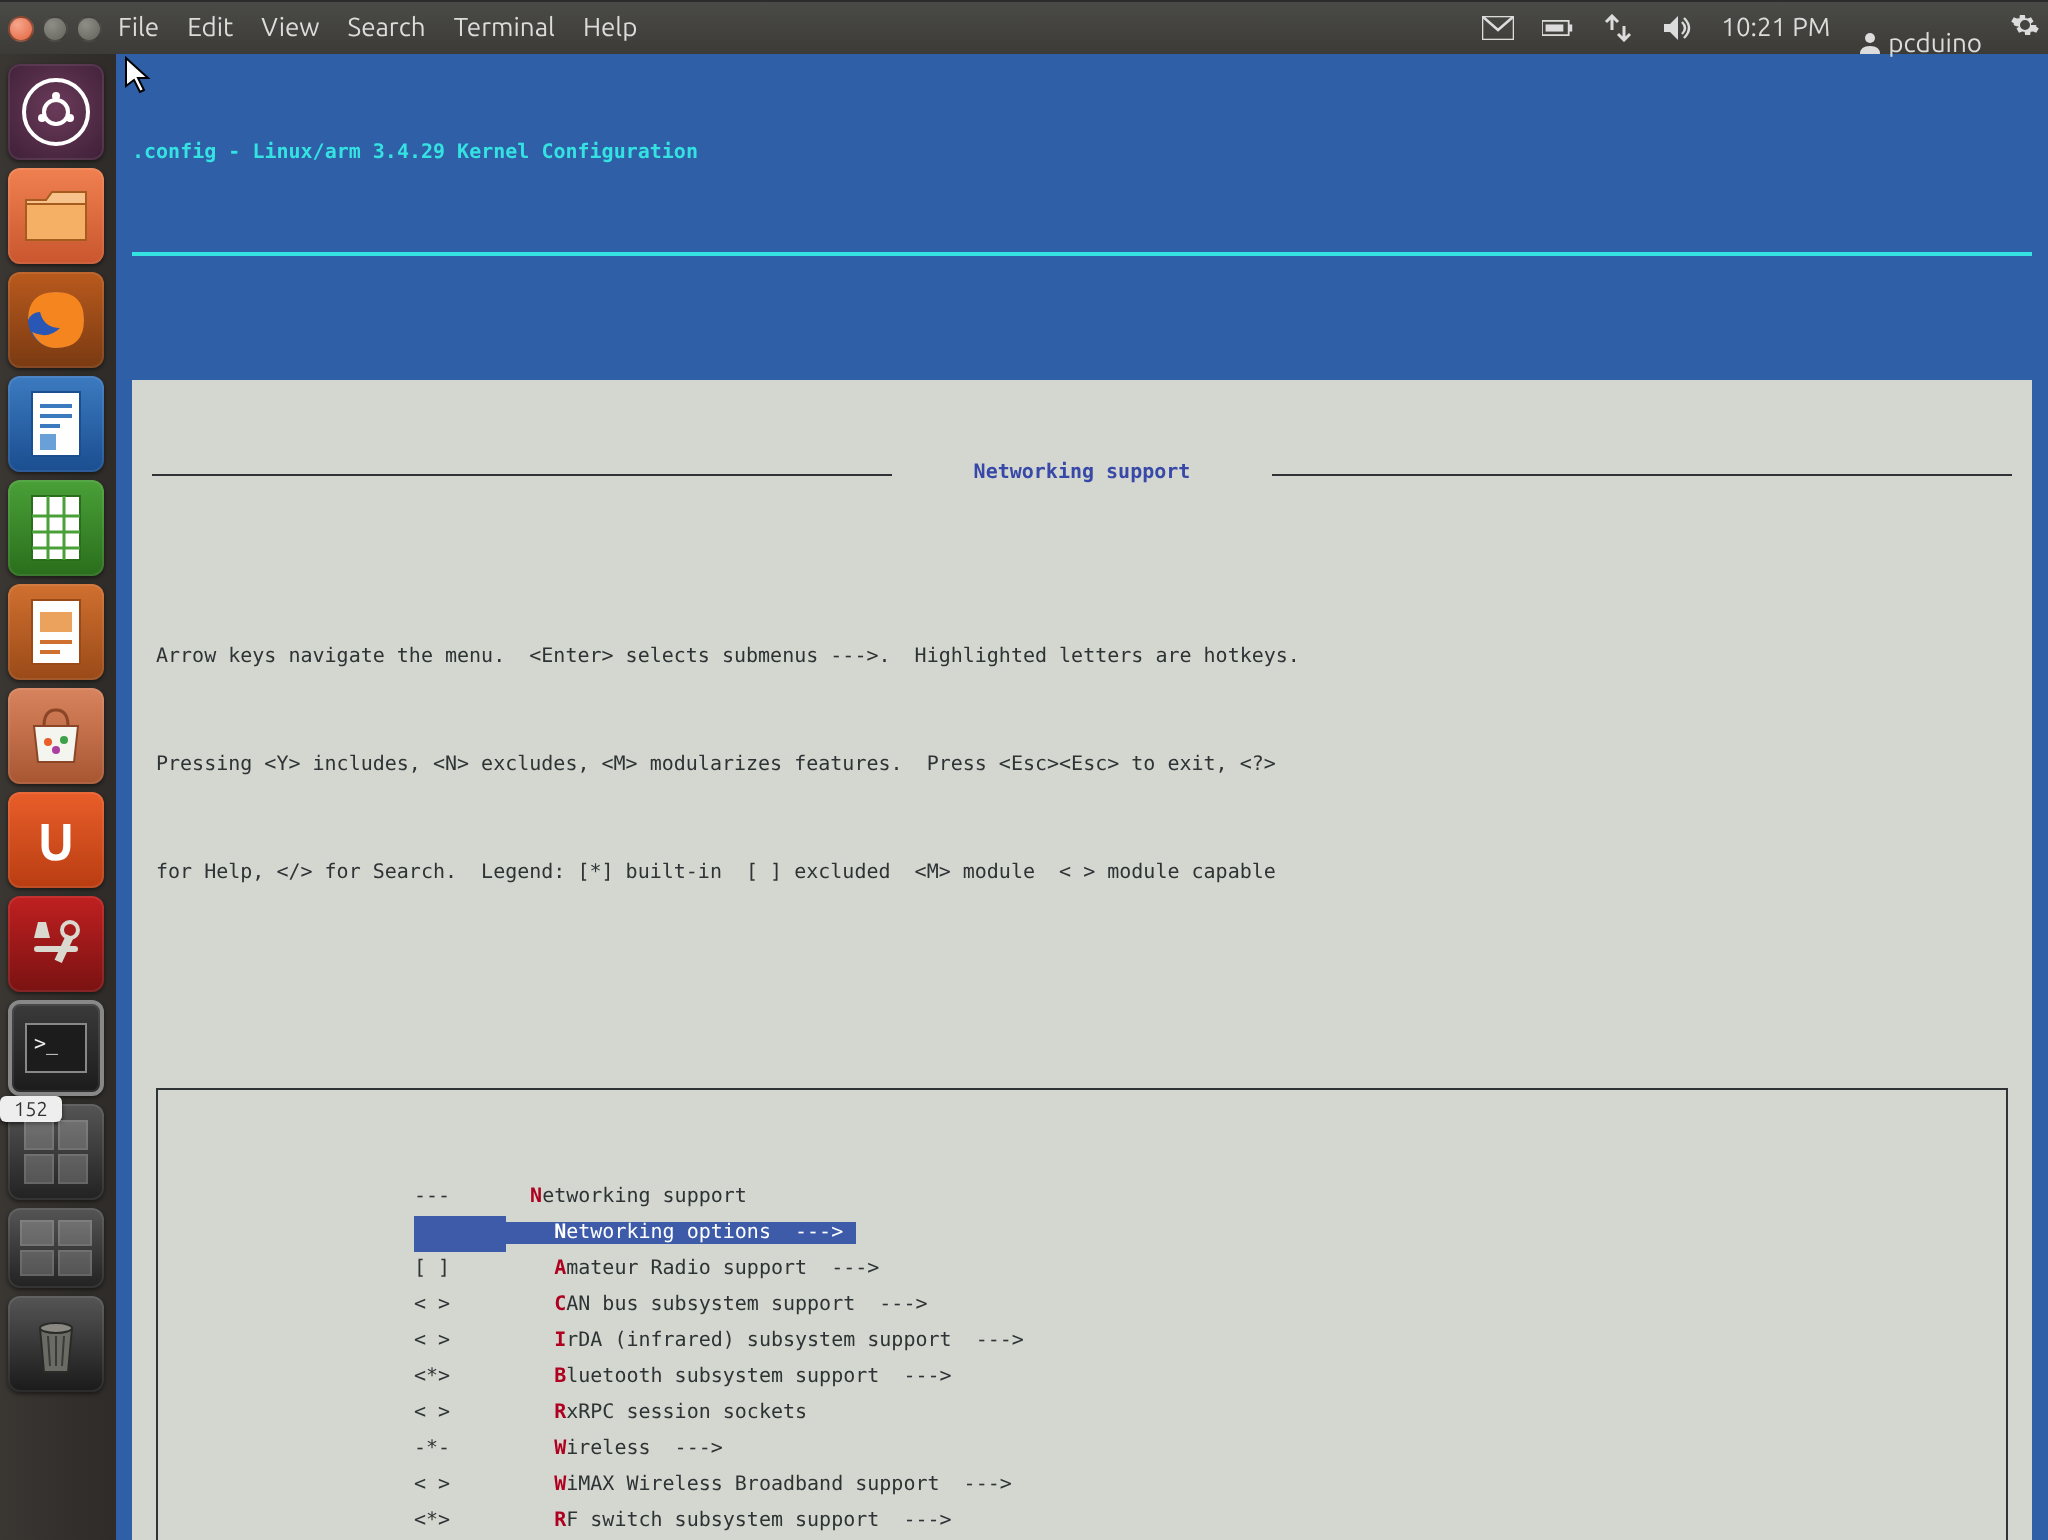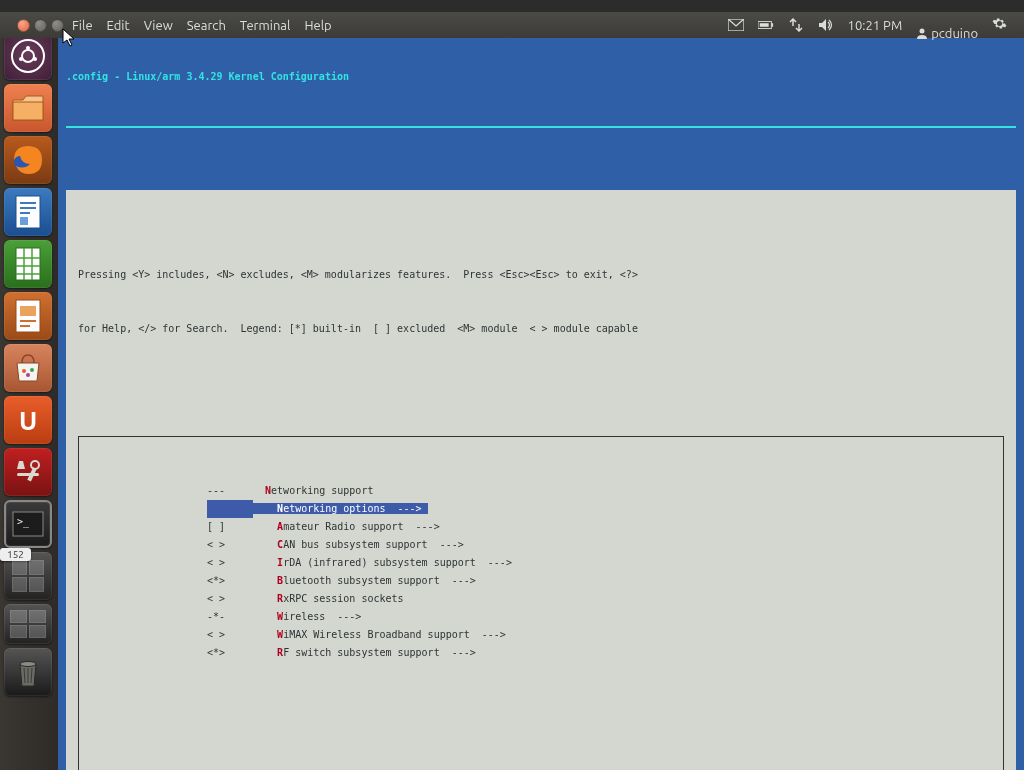--- a/index.html
+++ b/index.html
@@ -7,29 +7,29 @@
     width: 1024px;
     height: 770px;
     background: #2c2c2c;
     font-family: "Ubuntu", sans-serif;
     overflow: hidden;
     position: relative;
   }
   
   .top-panel {
     position: absolute;
-    top: 12px; left: 0; right: 0;
+    top: 1px; left: 0; right: 0;
     height: 26px;
     background: linear-gradient(to bottom, #4a4a46, #3c3b37);
     color: #dcdcdc;
     display: flex;
     align-items: center;
     font-size: 13px;
     z-index: 10;
-    padding: 0 17px;
+    padding: 0 4px;
   }
   .win-btns { display: flex; gap: 4px; margin-right: 8px; }
   .win-btn { width: 13px; height: 13px; border-radius: 50%; border: 1px solid rgba(0,0,0,.4); }
   .win-close { background: radial-gradient(circle at 35% 30%, #f7a68c, #e2653f); }
   .win-min, .win-max { background: radial-gradient(circle at 35% 30%, #8f8e86, #63625b); }
   .menubar { display: flex; gap: 14px; }
   .menubar span { cursor: default; }
   .panel-right { margin-left: auto; display: flex; align-items: center; gap: 14px; }
   .panel-right .ico { width: 16px; height: 16px; display: inline-flex; align-items: center; justify-content: center; }
   .gear { font-size: 14px; }
@@ -333,21 +333,23 @@
         <line x1="19" y1="14" x2="18" y2="29" stroke="#3a3a36"></line>
       </svg>
   </div>
 </div>
 
 <div class="terminal mono">
   <div class="config-title">.config - Linux/arm 3.4.29 Kernel Configuration</div>
   <div class="hr-line"></div>
 
   <div class="dialog-frame">
+    <div class="dlg-title-row"><span> Networking support </span></div>
     <div class="help-text">
+      <div>Arrow keys navigate the menu.  &lt;Enter&gt; selects submenus ---&gt;.  Highlighted letters are hotkeys.</div>
       <div>Pressing &lt;Y&gt; includes, &lt;N&gt; excludes, &lt;M&gt; modularizes features.  Press &lt;Esc&gt;&lt;Esc&gt; to exit, &lt;?&gt;</div>
       <div>for Help, &lt;/&gt; for Search.  Legend: [*] built-in  [ ] excluded  &lt;M&gt; module  &lt; &gt; module capable</div>
     </div>
 
     <div class="inner-box">
       <div class="menu-list" id="menu-list"><div class="menu-row"><span class="mark">---</span>  <span class="hotkey">N</span><span class="rest">etworking support</span></div><div class="menu-row"><span class="sel-pre">   </span><span class="sel">    <span class="hotkey">N</span>etworking options  ---&gt; </span></div><div class="menu-row"><span class="mark">[ ]</span>    <span class="hotkey">A</span><span class="rest">mateur Radio support  ---&gt;</span></div><div class="menu-row"><span class="mark">&lt; &gt;</span>    <span class="hotkey">C</span><span class="rest">AN bus subsystem support  ---&gt;</span></div><div class="menu-row"><span class="mark">&lt; &gt;</span>    <span class="hotkey">I</span><span class="rest">rDA (infrared) subsystem support  ---&gt;</span></div><div class="menu-row"><span class="mark">&lt;*&gt;</span>    <span class="hotkey">B</span><span class="rest">luetooth subsystem support  ---&gt;</span></div><div class="menu-row"><span class="mark">&lt; &gt;</span>    <span class="hotkey">R</span><span class="rest">xRPC session sockets</span></div><div class="menu-row"><span class="mark">-*-</span>    <span class="hotkey">W</span><span class="rest">ireless  ---&gt;</span></div><div class="menu-row"><span class="mark">&lt; &gt;</span>    <span class="hotkey">W</span><span class="rest">iMAX Wireless Broadband support  ---&gt;</span></div><div class="menu-row"><span class="mark">&lt;*&gt;</span>    <span class="hotkey">R</span><span class="rest">F switch subsystem support  ---&gt;</span></div></div>
     </div>
 
     
   </div>

